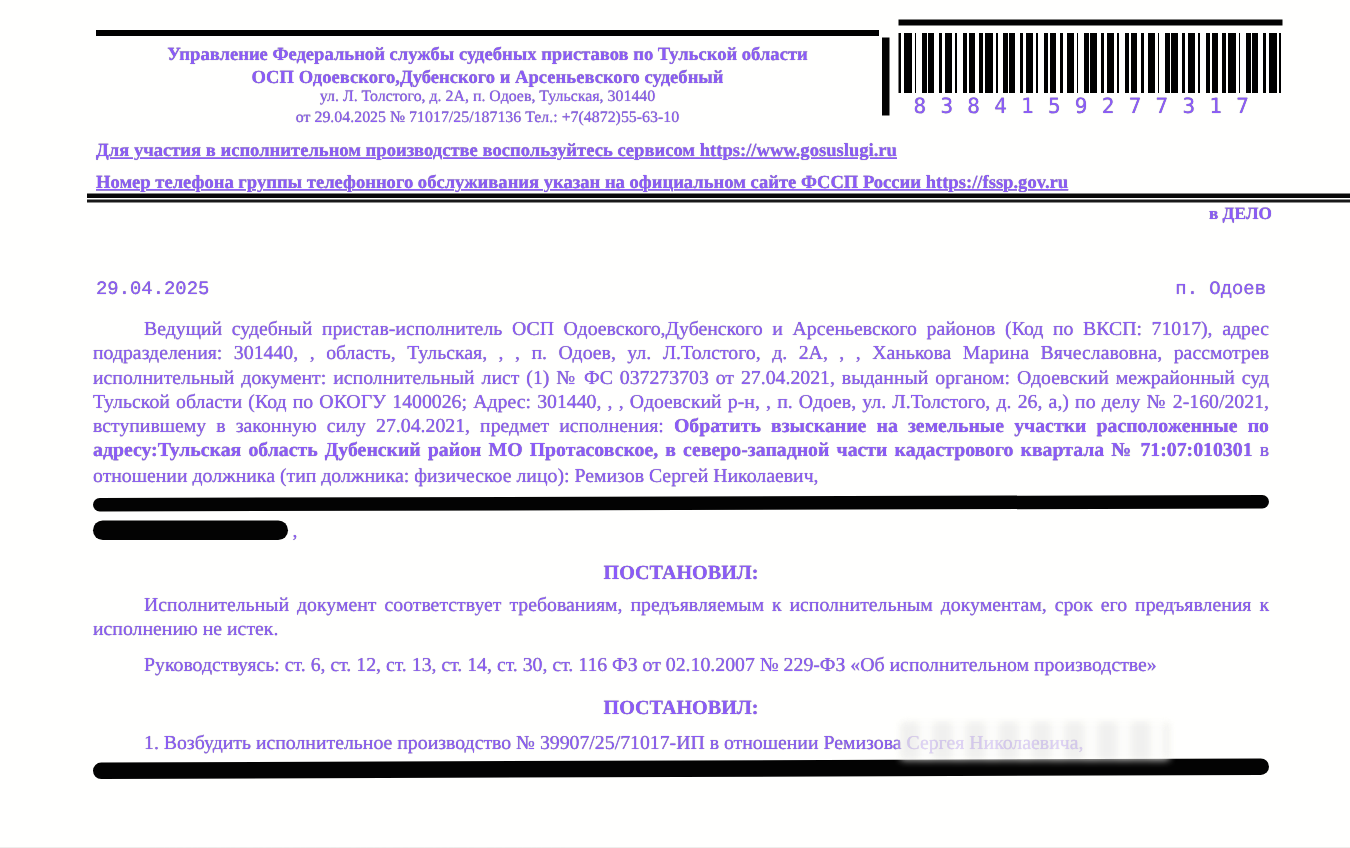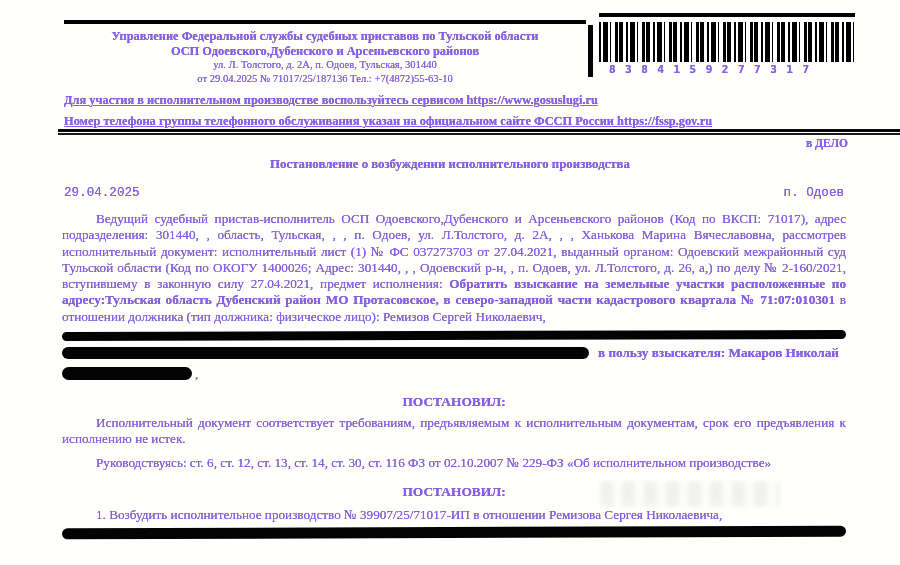--- a/index.html
+++ b/index.html
@@ -25,22 +25,22 @@
     height:40px;background:
       repeating-linear-gradient(90deg,
         #000 0 2px, transparent 2px 4px,
         #000 4px 9px, transparent 9px 11px,
         #000 11px 12px, transparent 12px 16px,
         #000 16px 19px, transparent 19px 20px,
         #000 20px 24px, transparent 24px 27px);
   }
   .barcode-digits{
     margin-top:1px;padding-left:10px;
-    font-family:"DejaVu Sans Mono", monospace;font-weight:700;
-    font-size:11px;letter-spacing:9.5px;white-space:nowrap;
+    font-family:"DejaVu Sans Mono", monospace;font-weight:400;
+    font-size:14px;letter-spacing:9.5px;white-space:nowrap;
   }
 
   
   .notice1{position:absolute;left:64px;top:93px;width:790px;font-weight:700;font-size:12.4px;
     text-decoration:underline;text-decoration-thickness:1.2px;}
   .notice2{position:absolute;left:64px;top:114px;width:790px;font-weight:700;font-size:12.4px;
     text-decoration:underline;text-decoration-thickness:1.2px;}
   .double-rule{position:absolute;left:58px;right:0;top:129px;height:6px;
     border-top:3px solid #0b0b0b;border-bottom:2px solid #1c1c1c;}
   .case-mark{position:absolute;right:52px;top:137px;font-weight:700;font-size:11.5px;}
@@ -82,52 +82,47 @@
     font-size:12.6px;line-height:15px;}
 </style>
 </head>
 <body>
 
 <div class="page ink">
 
   <div class="org-block">
     <div class="org-topline"></div>
     <div class="org-line1">Управление Федеральной службы судебных приставов по Тульской области</div>
-    <div class="org-line2">ОСП Одоевского,Дубенского и Арсеньевского районов</div>
+    <div class="org-line2">ОСП Одоевского,Дубенского и Арсеньевского судебный</div>
     <div class="org-addr">ул. Л. Толстого, д. 2А, п. Одоев, Тульская, 301440</div>
     <div class="org-ref">от 29.04.2025 № 71017/25/187136 Тел.: +7(4872)55-63-10</div>
   </div>
   <div class="vbar"></div>
 
   <div class="barcode-block">
     <div class="barcode-topline"></div>
     <div class="barcode-bars"></div>
     <div class="barcode-digits">8384159277317</div>
   </div>
 
   <div class="notice1">Для участия в исполнительном производстве воспользуйтесь сервисом https://www.gosuslugi.ru</div>
   <div class="notice2">Номер телефона группы телефонного обслуживания указан на официальном сайте ФССП России https://fssp.gov.ru</div>
   <div class="double-rule"></div>
   <div class="case-mark">в ДЕЛО</div>
 
-  <div class="doc-title">Постановление о возбуждении исполнительного производства</div>
   <div class="date-row">
     <span>29.04.2025</span>
     <span>п. Одоев</span>
   </div>
 
   <div class="body-col">
     <p class="para"><span>Ведущий судебный пристав-исполнитель ОСП Одоевского,Дубенского и Арсеньевского районов (Код по ВКСП: 71017), адрес подразделения: 301440, , область, Тульская, , , п. Одоев, ул. Л.Толстого, д. 2А, , , Ханькова Марина Вячеславовна, рассмотрев исполнительный документ: исполнительный лист (1) № ФС 037273703 от 27.04.2021, выданный органом: Одоевский межрайонный суд Тульской области (Код по ОКОГУ 1400026; Адрес: 301440, , , Одоевский р-н, , п. Одоев, ул. Л.Толстого, д. 26, а,) по делу № 2-160/2021, вступившему в законную силу 27.04.2021, предмет исполнения: </span><span class="b">Обратить взыскание на земельные участки расположенные по адресу:Тульская область Дубенский район МО Протасовское, в северо-западной части кадастрового квартала № 71:07:010301</span><span> в отношении должника (тип должника: физическое лицо): Ремизов Сергей Николаевич,</span></p>
 
     <div class="bar bar-full"></div>
 
-    <div class="redact-row row2">
-      <div class="bar"></div>
-      <span class="creditor">в пользу взыскателя: Макаров Николай</span>
-    </div>
 
 
     <div class="redact-row row4">
       <div class="bar"></div>
       <span>,</span>
     </div>
 
     <div class="center-head">ПОСТАНОВИЛ:</div>
 
     <p class="para para2">Исполнительный документ соответствует требованиям, предъявляемым к исполнительным документам, срок его предъявления к исполнению не истек.</p>

